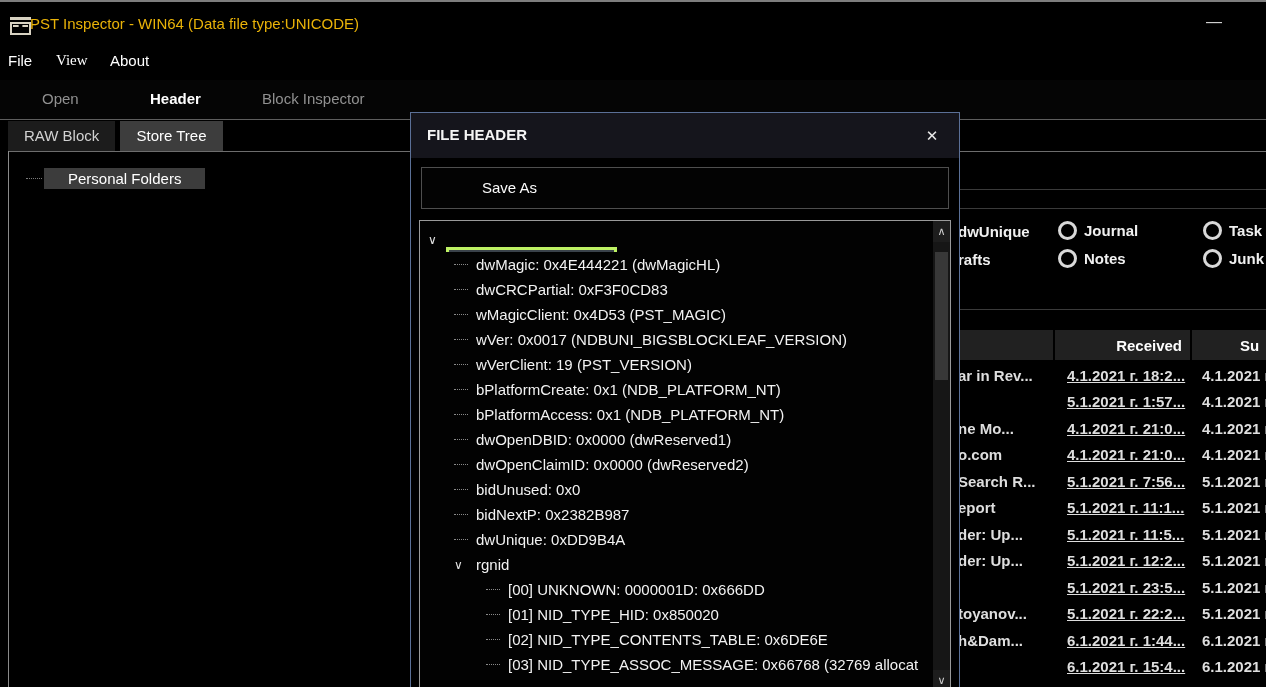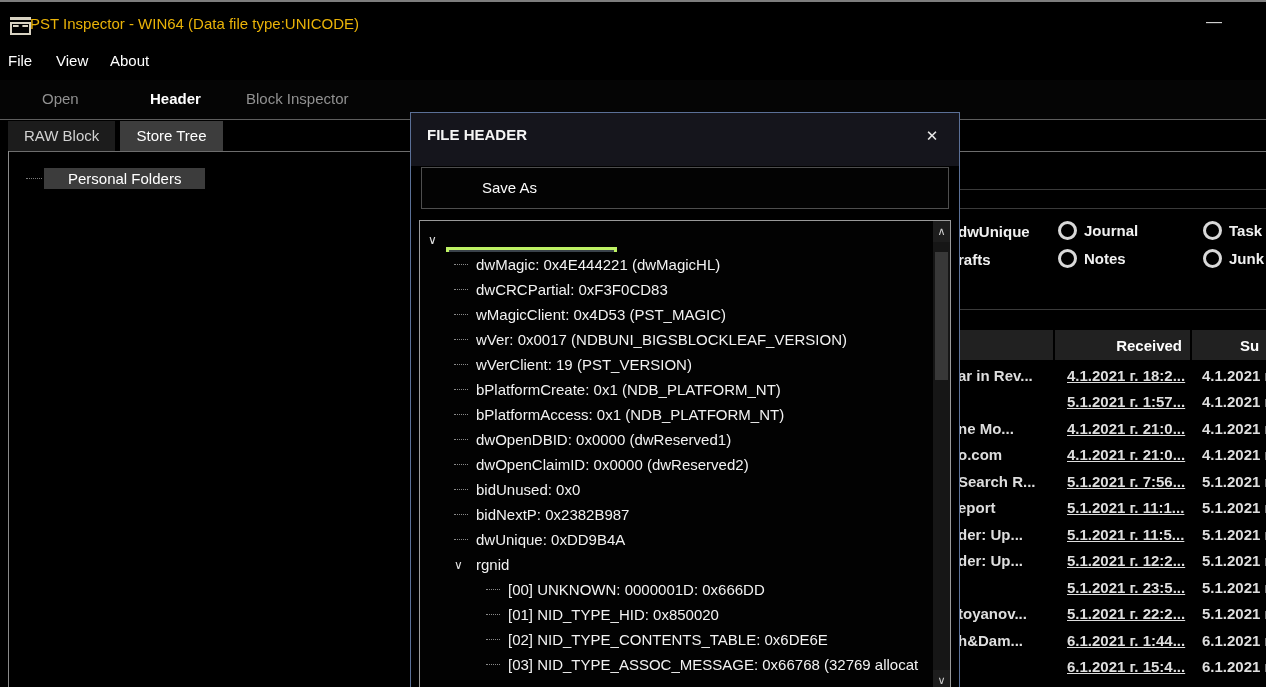--- a/index.html
+++ b/index.html
@@ -19,27 +19,27 @@
   #app-icon{left:10px;top:15px;width:21px;height:16px;}
   #app-icon .bar{height:3px;background:#d8d2c2;margin-bottom:2px;}
   #app-icon .tray{height:9px;border:2px solid #d8d2c2;position:relative;}
   #app-icon .tray::after{content:"";position:absolute;left:1px;right:1px;top:1px;border-top:2px dashed #d8d2c2;}
   #window-title{left:30px;top:13px;color:#eab308;}
   #min-btn{left:1192px;top:8px;width:44px;height:28px;text-align:center;color:#d4d4d4;line-height:24px;font-size:16px;cursor:default;}
 
   
   #menubar{left:0;top:46px;right:0;height:32px;}
   .menu-item{top:6px;color:#fff;}
-  #menu-file{left:8px;} #menu-view{left:56px;} #menu-about{left:110px;}
+  #menu-file{left:8px;} #menu-view{left:56px;font-family:Liberation Serif, serif;} #menu-about{left:110px;}
 
   
   #main-toolbar{left:0;top:80px;right:0;height:39px;border-bottom:1px solid #5e5e5e;background:#050505;}
   .tool-item{top:10px;color:#919191;}
   .tool-item.active{color:#ffffff;font-weight:bold;}
-  #tool-0{left:42px;} #tool-1{left:150px;} #tool-2{left:246px;text-align:center;}
+  #tool-0{left:42px;} #tool-1{left:150px;} #tool-2{left:262px;text-align:center;}
 
   
   #tabstrip{left:8px;top:121px;height:30px;}
   .tab{display:inline-block;height:30px;line-height:30px;padding:0 16px;background:#1c1c1c;color:#d2d2d2;margin-right:1px;}
   .tab.selected{background:#3d3d3d;color:#fff;}
 
   
   #content-top-line{left:8px;top:151px;right:0;height:1px;background:#6d6d6d;}
   #content-left-line{left:8px;top:151px;width:1px;bottom:0;background:#8a8a8a;}
 
@@ -68,21 +68,21 @@
   #mail-header .hc-sent{padding-left:48px;}
 
   #mail-rows{left:958px;top:362px;right:0;bottom:0;display:flex;flex-direction:column;}
   .mail-row{height:26.5px;flex:0 0 26.5px;display:grid;grid-template-columns:97px 137px 1fr;align-items:center;color:#dedede;font-weight:bold;}
   .mail-row .c{white-space:nowrap;overflow:hidden;}
   .mail-row .c-received{padding-left:12px;text-decoration:underline;}
   .mail-row .c-sent{padding-left:10px;}
 
   
   #dialog{left:410px;top:112px;width:548px;height:580px;background:#000;border:1px solid #5b7097;}
-  #dialog-titlebar{position:absolute;left:0;top:0;right:0;height:53px;background:#15151c;padding-left:48px;}
+  #dialog-titlebar{position:absolute;left:0;top:0;right:0;height:45px;background:#15151c;padding-left:48px;}
   #dialog-title{position:absolute;left:16px;top:13px;font-weight:bold;color:#f5f5f5;}
   #dialog-close{position:absolute;right:14px;top:10px;width:26px;height:26px;text-align:center;line-height:26px;font-size:15px;color:#eaeaea;cursor:default;}
   #saveas-panel{position:absolute;left:10px;top:54px;width:526px;height:40px;border:1px solid #4e4e4e;background:#030303;}
   #saveas-btn{position:absolute;left:60px;top:0;height:40px;line-height:40px;color:#fbfbfb;}
 
   #fh-treebox{position:absolute;left:8px;top:107px;width:530px;height:470px;border:1px solid #9a9a9a;background:#020202;overflow:hidden;}
   #fh-tree{position:absolute;left:0;top:6px;right:18px;}
   .tnode{height:25px;display:flex;align-items:center;white-space:nowrap;overflow:hidden;color:#f2f2f2;}
   .tnode .chev{display:inline-block;width:18px;color:#e2e2e2;font-size:12px;text-align:left;}
   .tnode .dots{display:inline-block;width:14px;border-top:1px dotted #8a8a8a;margin-right:4px;}

